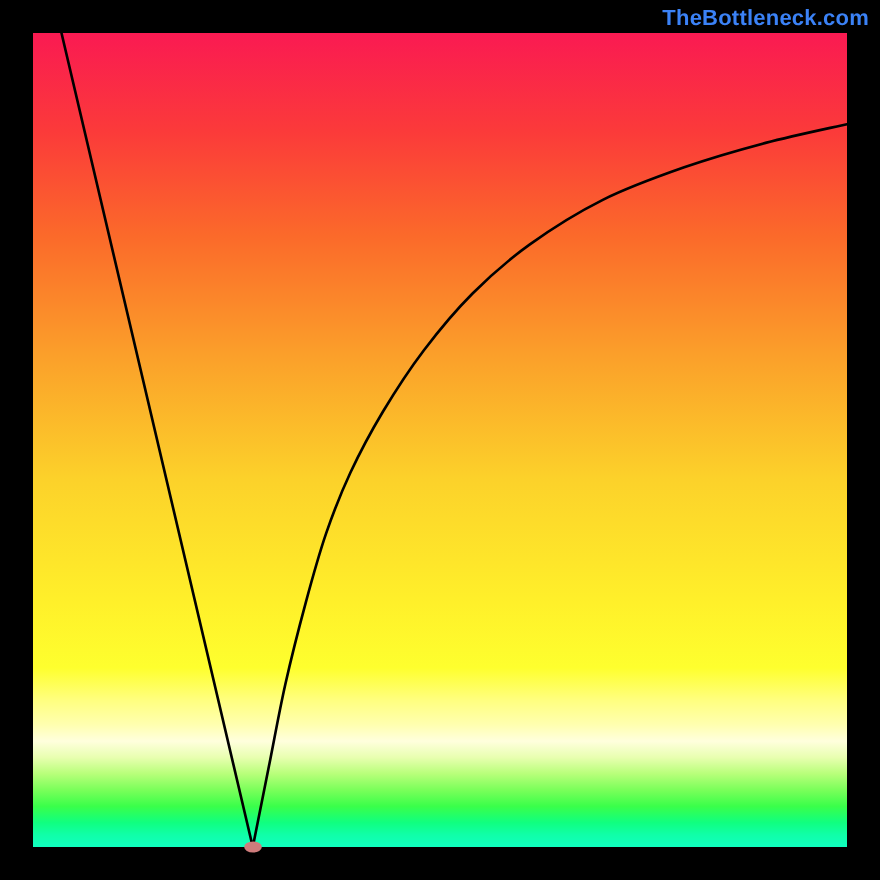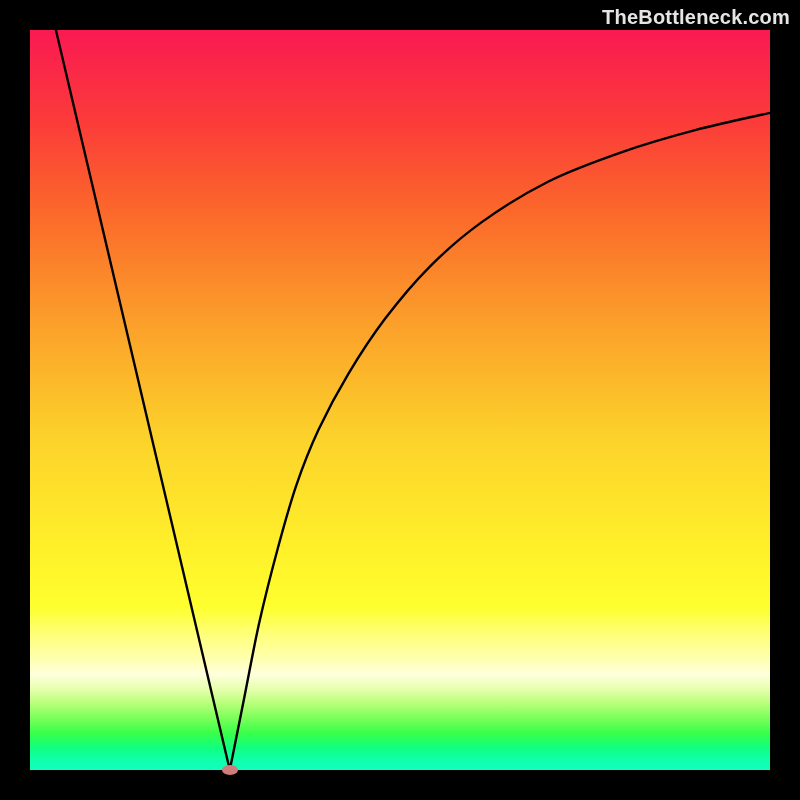--- a/index.html
+++ b/index.html
@@ -40,21 +40,21 @@
       #3aff4a 95%,
       #10ff80 97%,
       #10ffa8 98.5%,
       #10ffc0 100%
     );
   }
   .watermark {
     position: absolute;
     top: 6px;
     right: 10px;
-    color: #e5e5e5;
+    color: #3b82f6;
     font-size: 20px;
     font-weight: 600;
     letter-spacing: 0.2px;
     user-select: none;
   }
   svg.curve {
     position: absolute;
     left: 0;
     top: 0;
     width: 740px;

